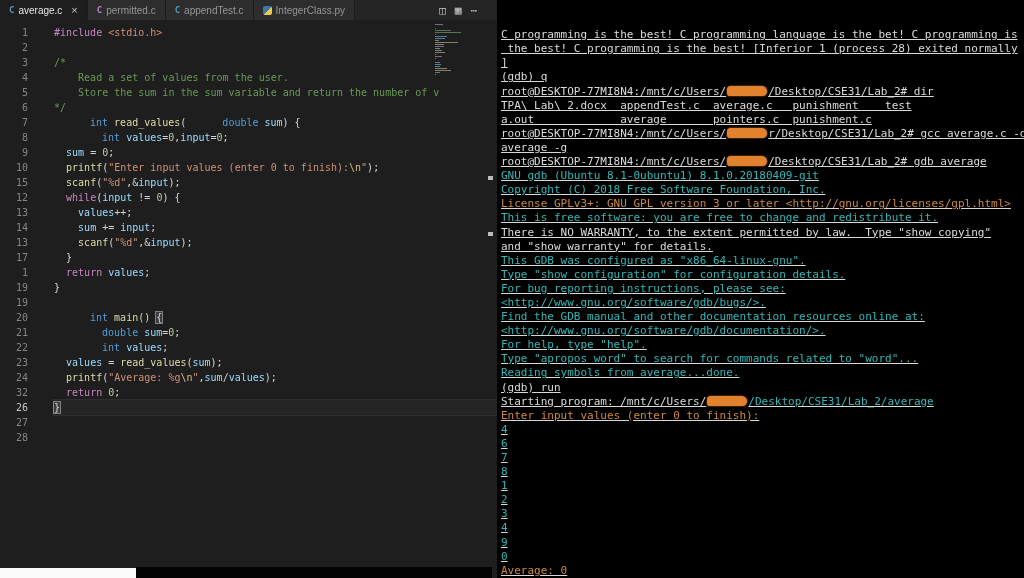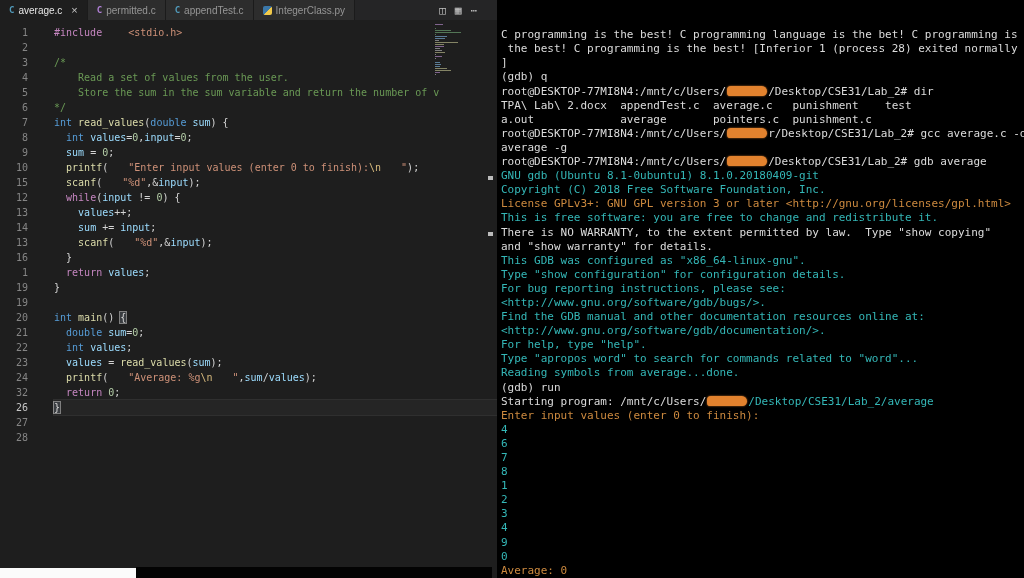--- a/index.html
+++ b/index.html
@@ -29,25 +29,25 @@
   
   .editor-body { position:absolute; top:20px; left:0; right:0; bottom:0; display:flex; }
   .gutter { width:38px; padding:5px 10px 0 0; text-align:right; color:#858585; font-size:10px; line-height:15px; flex:none; }
   .ln.act { color:#c6c6c6; }
   .code { flex:1; padding:5px 0 0 16px; font-size:10px; line-height:15px; color:#d4d4d4; white-space:pre; overflow:hidden; }
   .cl { height:15px; }
   .cl.cur { background:rgba(255,255,255,0.035); outline:1px solid rgba(255,255,255,0.08); }
 
   
   .pp  { color:#c586c0; }
-  .kw  { color:#569cd6; }
+  .kw  { color:#569cd6;margin-left:36px; }
   .ctl { color:#c586c0; }
   .fn  { color:#dcdcaa; }
   .var { color:#9cdcfe; }
-  .str { color:#ce9178;margin-left:20px; }
+  .str { color:#ce9178; }
   .num { color:#b5cea8; }
   .cmt { color:#6a9955; }
   .pln, .op { color:#d4d4d4; }
   .esc { color:#d7ba7d; }
   .brk { color:#d4d4d4; background:#3a3d41; outline:1px solid #7f7f7f; }
 
   
   .minimap { position:absolute; top:24px; right:34px; width:28px; height:120px; }
   .mbar { position:absolute; left:0; height:1.4px; opacity:.9; }
 
@@ -59,21 +59,21 @@
   
   .bottom-white { position:absolute; left:0; bottom:0; width:136px; height:10px; background:#fbfbfb; }
   .bottom-black { position:absolute; left:136px; bottom:0; width:356px; height:11px; background:#030303; }
 
   
   .terminal {
     position:absolute; left:497px; top:0; width:527px; height:578px;
     background:#000; color:#d8d8d8; font-size:11px; line-height:14.1px;
     padding:0 0 0 4px; white-space:pre; overflow:hidden;
   }
-  .tl { height:14.1px; }
+  .tl { height:14.1px;text-decoration:underline; }
   .w  { color:#dcdcdc; }
   .cy { color:#34b7b7;margin-top:14px; }
   .or { color:#cd8a3f; }
   .redact {
     display:inline-block; width:40px; height:10px; background:#e2822e;
     border-radius:6px 8px 7px 5px; vertical-align:-1px; margin:0 1px;
     box-shadow:0 0 2px rgba(226,130,46,.9);
   }
 </style>
 </head>
@@ -118,21 +118,21 @@
           <div class="ln">6</div>
           <div class="ln">7</div>
           <div class="ln">8</div>
           <div class="ln">9</div>
           <div class="ln">10</div>
           <div class="ln">15</div>
           <div class="ln">12</div>
           <div class="ln">13</div>
           <div class="ln">14</div>
           <div class="ln">13</div>
-          <div class="ln">16</div>
+          <div class="ln">17</div>
           <div class="ln">1</div>
           <div class="ln">19</div>
           <div class="ln">19</div>
           <div class="ln">20</div>
           <div class="ln">21</div>
           <div class="ln">22</div>
           <div class="ln">23</div>
           <div class="ln">24</div>
           <div class="ln">32</div>
           <div class="ln act">26</div>

